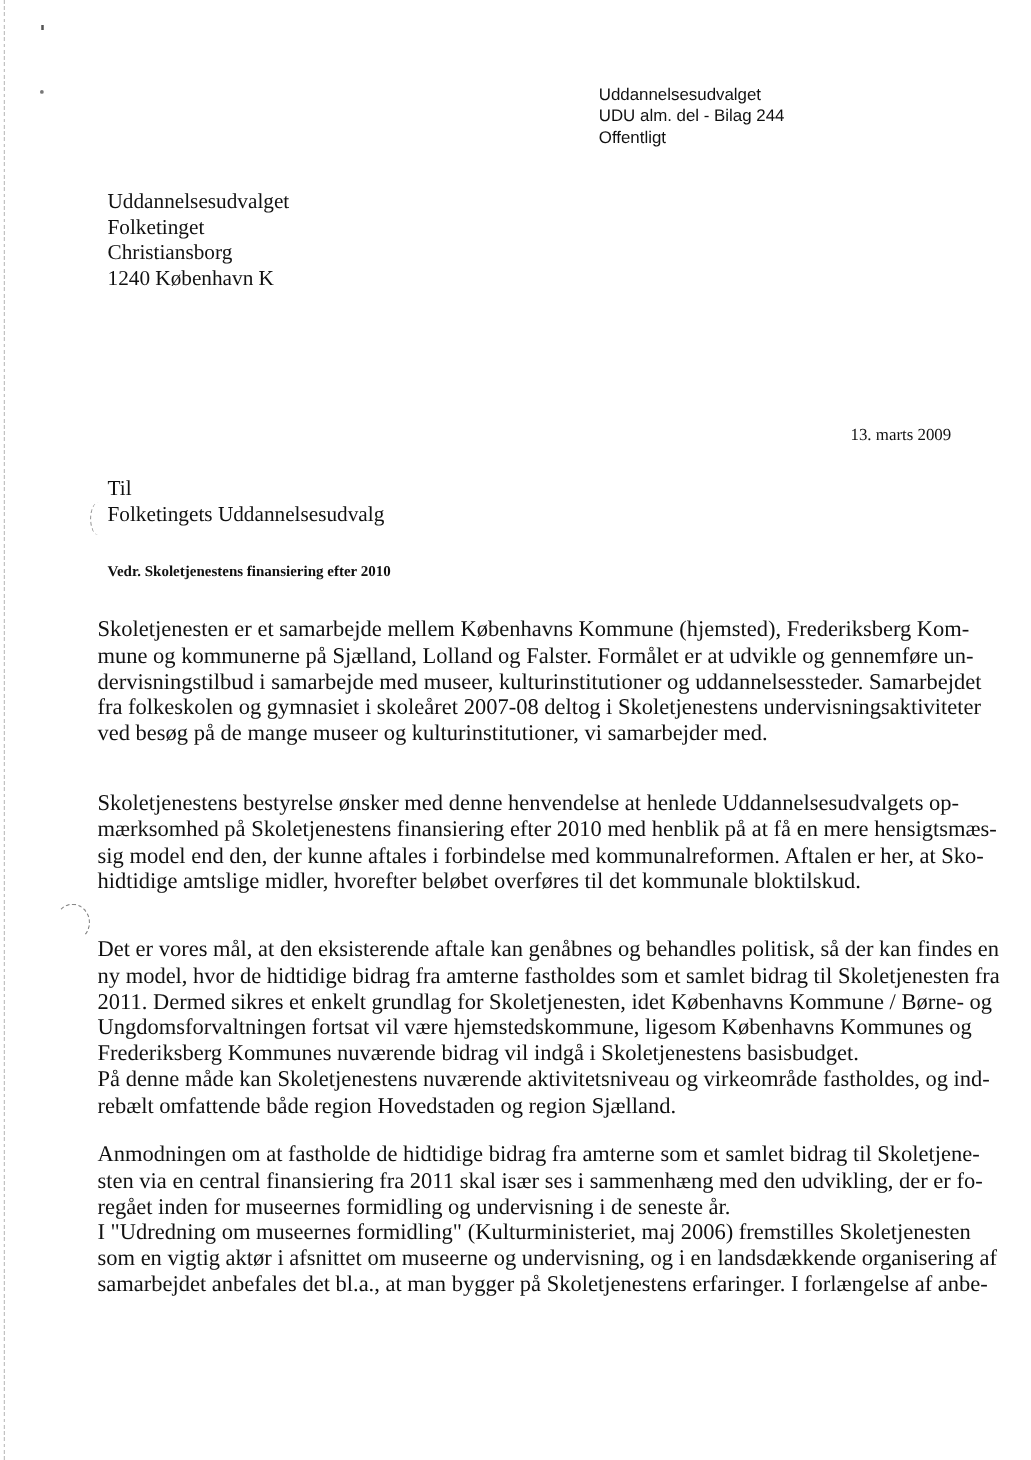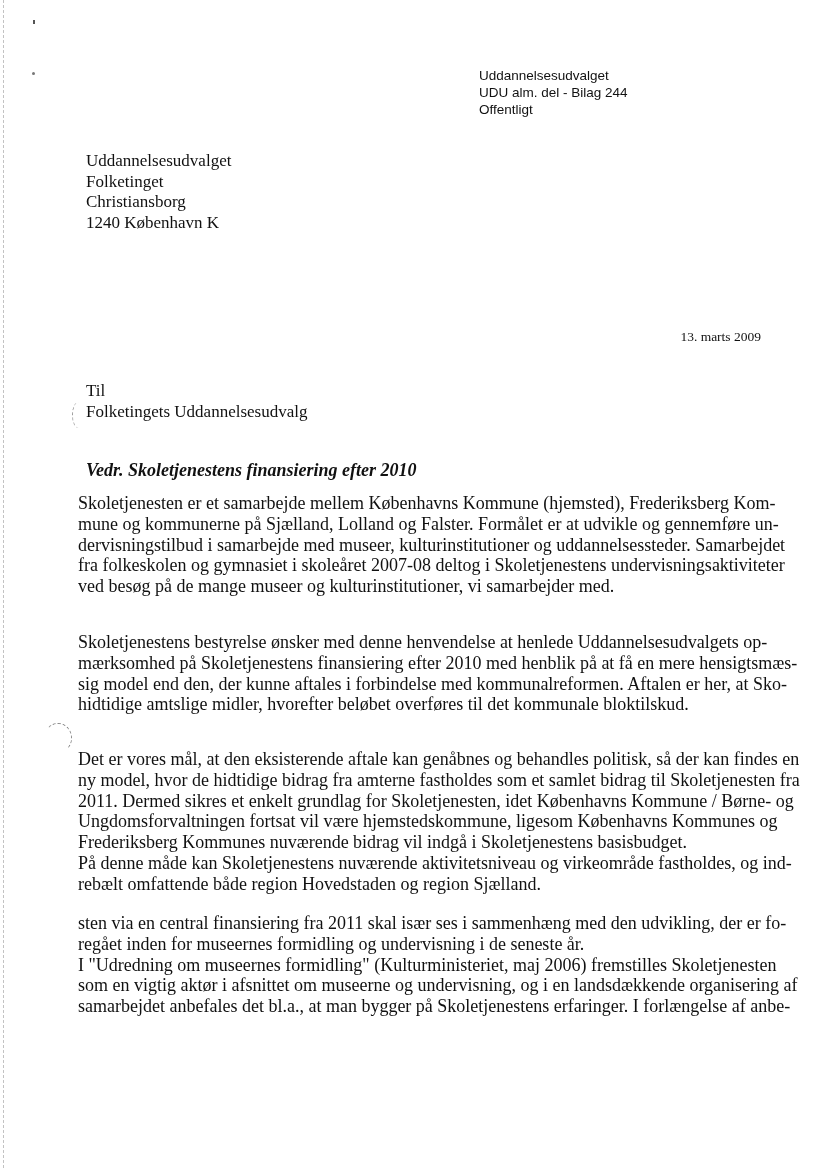--- a/index.html
+++ b/index.html
@@ -60,37 +60,36 @@
     .address {
       position: absolute;
       left: 86px;
       top: 151px;
       font-size: 17px;
       line-height: 20.5px;
     }
     .date {
       position: absolute;
       right: 64px;
-      top: 329px;
+      top: 340px;
       font-size: 13.5px;
     }
     .recipient {
       position: absolute;
       left: 86px;
       top: 381px;
       font-size: 17px;
       line-height: 20.5px;
     }
     .subject {
       position: absolute;
       left: 86px;
-      top: 460px;
-      font-size: 18px;
+      top: 450px;
+      font-size: 12px;
       font-weight: bold;
-      font-style: italic;
     }
     .body-text {
       position: absolute;
       left: 78px;
       width: 676px;
       font-size: 18px;
       line-height: 20.8px;
     }
     .body-text .line {
       display: block;
@@ -156,18 +155,19 @@
   <span class="line">Det er vores mål, at den eksisterende aftale kan genåbnes og behandles politisk, så der kan findes en</span>
   <span class="line">ny model, hvor de hidtidige bidrag fra amterne fastholdes som et samlet bidrag til Skoletjenesten fra</span>
   <span class="line">2011. Dermed sikres et enkelt grundlag for Skoletjenesten, idet Københavns Kommune / Børne- og</span>
   <span class="line last">Ungdomsforvaltningen fortsat vil være hjemstedskommune, ligesom Københavns Kommunes og</span>
   <span class="line last">Frederiksberg Kommunes nuværende bidrag vil indgå i Skoletjenestens basisbudget.</span>
   <span class="line">På denne måde kan Skoletjenestens nuværende aktivitetsniveau og virkeområde fastholdes, og ind-</span>
   <span class="line last">rebælt omfattende både region Hovedstaden og region Sjælland.</span>
 </div>
 
 <div class="body-text" id="p4">
+  <span class="line">Anmodningen om at fastholde de hidtidige bidrag fra amterne som et samlet bidrag til Skoletjene-</span>
   <span class="line">sten via en central finansiering fra 2011 skal især ses i sammenhæng med den udvikling, der er fo-</span>
   <span class="line last">regået inden for museernes formidling og undervisning i de seneste år.</span>
   <span class="line">I "Udredning om museernes formidling" (Kulturministeriet, maj 2006) fremstilles Skoletjenesten</span>
   <span class="line">som en vigtig aktør i afsnittet om museerne og undervisning, og i en landsdækkende organisering af</span>
   <span class="line">samarbejdet anbefales det bl.a., at man bygger på Skoletjenestens erfaringer. I forlængelse af anbe-</span>
 </div>
 
 </body></html>

